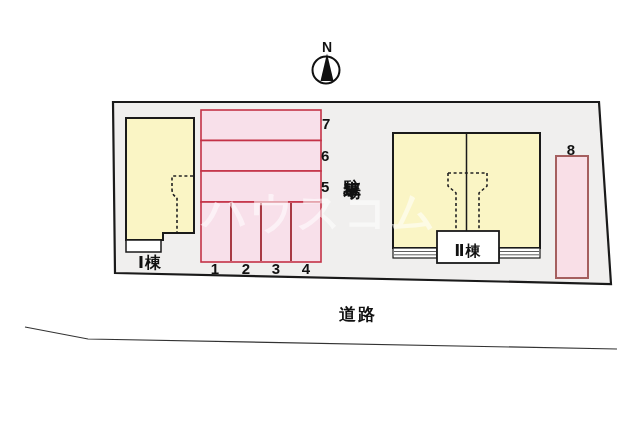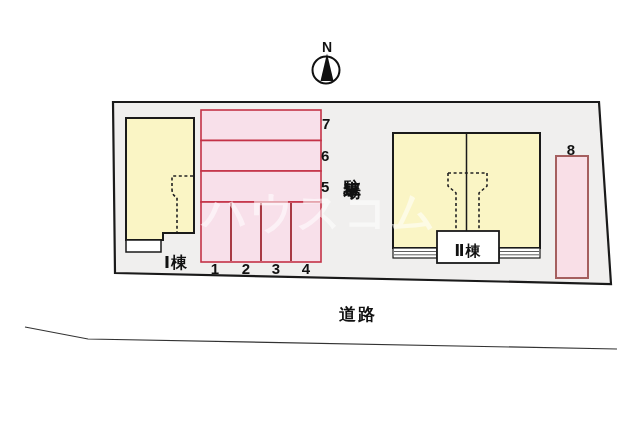--- a/index.html
+++ b/index.html
@@ -75,19 +75,19 @@
 
   <div class="lbl vtext" style="left:343px;top:165px;">駐車場</div>
 
   <div class="lbl num" style="left:205px;top:261px;width:20px;">1</div>
   <div class="lbl num" style="left:236px;top:261px;width:20px;">2</div>
   <div class="lbl num" style="left:266px;top:261px;width:20px;">3</div>
   <div class="lbl num" style="left:296px;top:261px;width:20px;">4</div>
 
   <div class="lbl num" style="left:561px;top:142px;width:20px;">8</div>
 
-  <div class="lbl bldg" style="left:126px;top:255px;width:62px;text-align:right;">Ⅰ棟</div>
+  <div class="lbl bldg" style="left:119px;top:255px;width:62px;">Ⅰ棟</div>
   <div class="lbl bldg" style="left:437px;top:243px;width:62px;font-size:15px;">Ⅱ棟</div>
 
   <div class="lbl road" style="left:317px;top:306px;width:60px;">道路</div>
 
   <div class="lbl watermark" style="left:200px;top:189px;width:240px;">ハウスコム</div>
 </div>
 
 </body></html>

